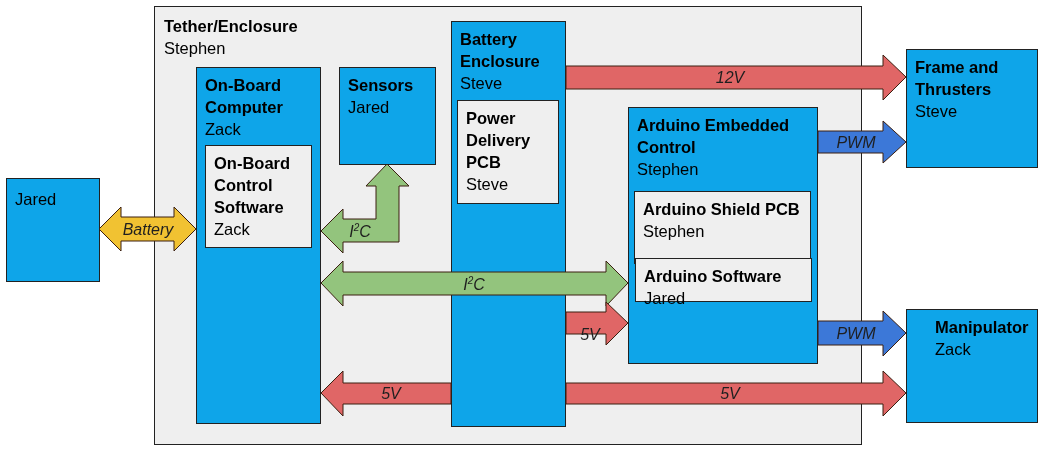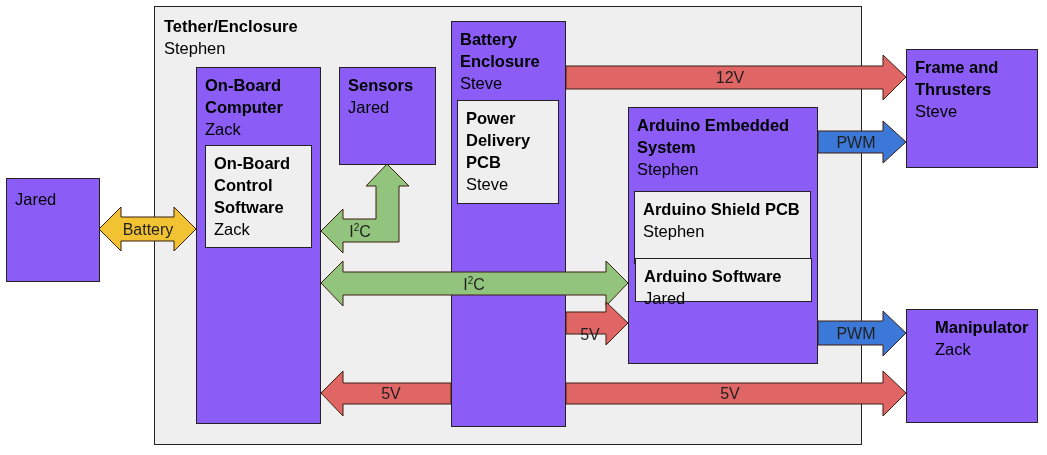--- a/index.html
+++ b/index.html
@@ -2,25 +2,25 @@
 <html><head>
 <meta charset="utf-8">
 <style>
   html, body { margin: 0; padding: 0; background: #ffffff; }
   body { width: 1047px; height: 455px; position: relative; overflow: hidden;
          font-family: "Liberation Sans", sans-serif; }
   svg.arrows { position: absolute; left: 0; top: 0; width: 1047px; height: 455px; pointer-events: none; }
   svg.arrows polygon { stroke: #3a1f10; stroke-width: 1; }
   .box { position: absolute; box-sizing: border-box; border: 1px solid #222; padding: 6px 8px; color: #000;
          font-size: 16.5px; line-height: 22px; }
-  .box.white { background: #8b5cf6; }
+  .box.white { background: #0ea5e9; }
   .box.grey { background: #efefef; }
   .title { font-weight: bold; display: block; }
   .owner { display: block; }
-  .lbl { position: absolute; font-size: 16px; color: #1f1f1f; white-space: nowrap; transform: translate(-50%, -50%); }
+  .lbl { position: absolute; font-size: 16px; color: #1f1f1f; white-space: nowrap; transform: translate(-50%, -50%); font-style: italic; }
   .lbl sup { font-size: 10px; vertical-align: 6px; }
 </style>
 </head>
 <body>
 
 <div class="box grey" style="left:154px;top:6px;width:708px;height:439px;padding:8px 9px;">
   <span class="title">Tether/Enclosure</span>
   <span class="owner">Stephen</span>
 </div>
 
@@ -47,21 +47,21 @@
   <span class="title">Battery Enclosure</span>
   <span class="owner">Steve</span>
 </div>
 
 <div class="box grey" style="left:457px;top:100px;width:102px;height:104px;">
   <span class="title">Power Delivery PCB</span>
   <span class="owner">Steve</span>
 </div>
 
 <div class="box white" style="left:628px;top:107px;width:190px;height:257px;">
-  <span class="title">Arduino Embedded System</span>
+  <span class="title">Arduino Embedded Control</span>
   <span class="owner">Stephen</span>
 </div>
 
 <div class="box grey" style="left:634px;top:191px;width:177px;height:73px;">
   <span class="title">Arduino Shield PCB</span>
   <span class="owner">Stephen</span>
 </div>
 
 <div class="box grey" style="left:635px;top:258px;width:177px;height:44px;">
   <span class="title">Arduino Software</span>

